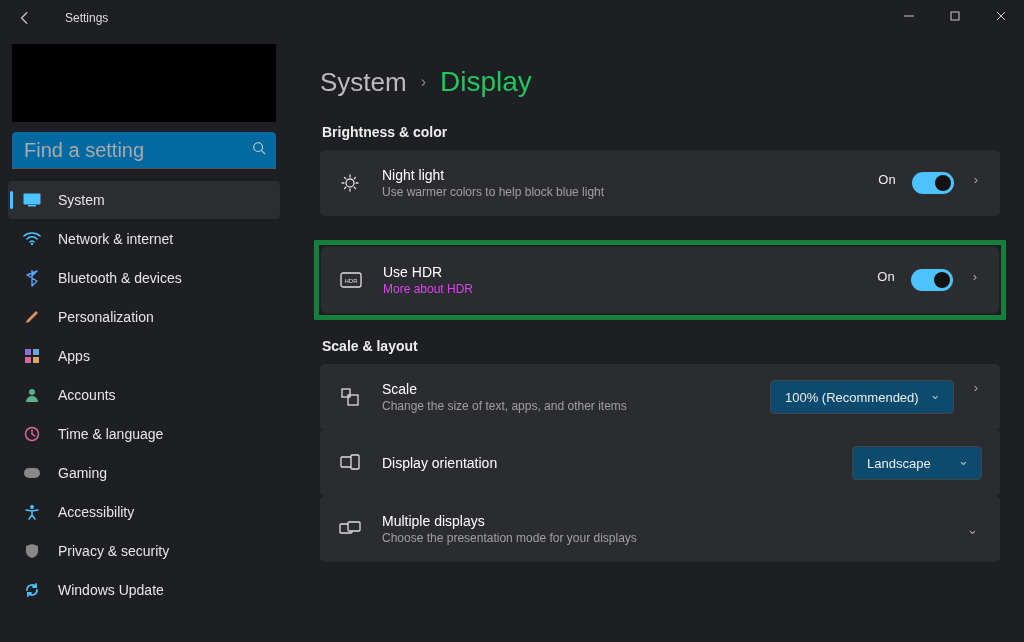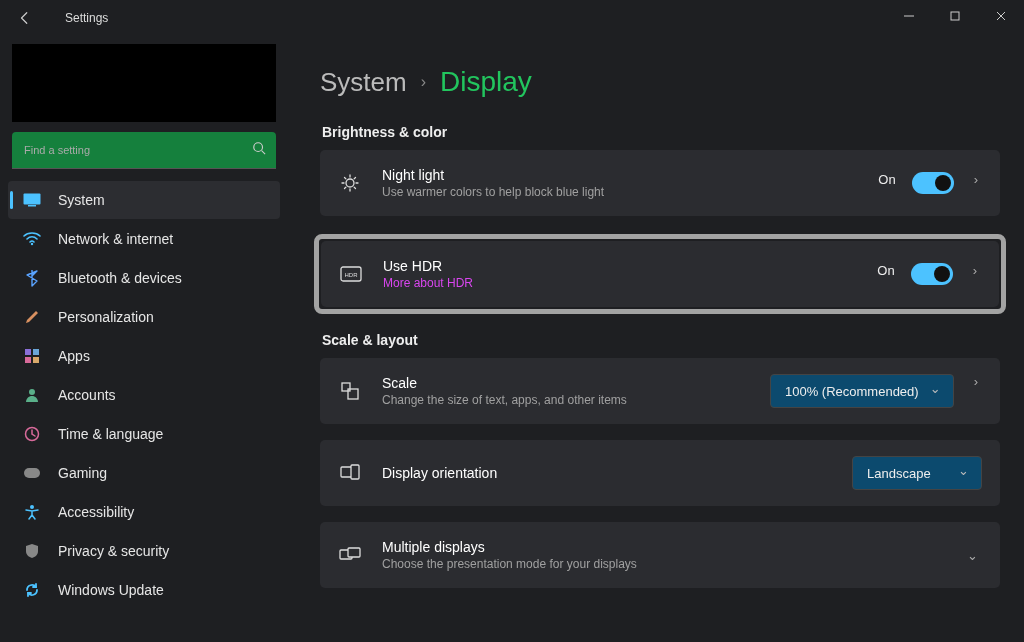--- a/index.html
+++ b/index.html
@@ -43,23 +43,23 @@
     height: 78px; margin:0 4px 10px 4px;
     background:#000;
   }
   .search-wrap {
     margin: 0 4px 12px 4px;
     position:relative;
     border-bottom:1px solid #555;
   }
   .search {
     width:100%; height:36px;
-    background:#15803d;
+    background:#0369a1;
     border:none; outline:none;
-    color:#ccc; font-size:11px;
+    color:#ccc; font-size:20px;
     padding:0 36px 0 12px;
     border-radius:4px 4px 0 0;
   }
   .search::placeholder { color:#aaa; }
   .search-icon {
     position:absolute; right:10px; top:9px; color:#ccc; font-size:13px;
   }
   .nav { display:flex; flex-direction:column; gap:1px; }
   .nav-item {
     height:38px; display:flex; align-items:center;
@@ -88,21 +88,21 @@
   .breadcrumb .sep { color:#888; font-size:16px; }
   .breadcrumb .current { font-size:28px; font-weight:400; color:#22c55e; }
   .section-title {
     font-size:14px; font-weight:600; color:#eee;
     margin:0 0 10px 2px;
   }
   .card {
     background:#2b2c30; border-radius:5px;
     padding:15px 18px 15px 16px;
     display:flex; align-items:center;
-    margin-bottom:16px;
+    margin-bottom:0;
     min-height:66px;
   }
   .card .card-ico {
     width:28px; display:flex;align-items:center;justify-content:center;
     color:#ddd; margin-right:18px; font-size:18px;
   }
   .card .card-body { flex:1; display:flex;flex-direction:column;justify-content:center;gap:2px; }
   .card .card-title { font-size:14px; color:#fff; }
   .card .card-sub { font-size:12px; color:#a0a0a0; }
   .card .card-link { font-size:12px; color:#d946ef; cursor:pointer; }
@@ -122,23 +122,23 @@
     height:34px; padding:0 34px 0 14px;
     font-size:13px; color:#eee;
     display:flex;align-items:center;position:relative; cursor:pointer;
     min-width:130px;
   }
   .select.wide{min-width:200px;}
   .select::after {
     content:'⌄'; position:absolute; right:12px; top:6px; color:#bbb; font-size:13px;
   }
   .highlight {
-    border:5px solid #a3a3a3;
-    border-radius:8px;
-    margin:18px -6px 18px -6px;
+    border:5px solid #15803d;
+    border-radius:1px;
+    margin:24px -6px 18px -6px;
     padding:2px;
   }
   .highlight .card { margin-bottom:0;}
   
   svg { display:block; }
 </style>
 </head>
 <body>
 
 <div class="titlebar">

